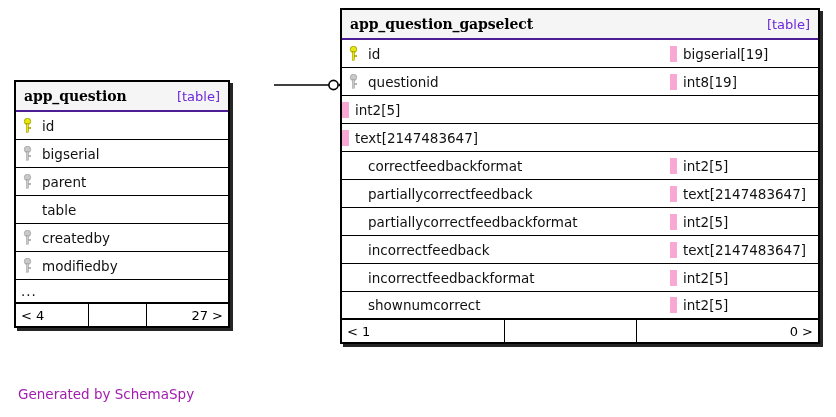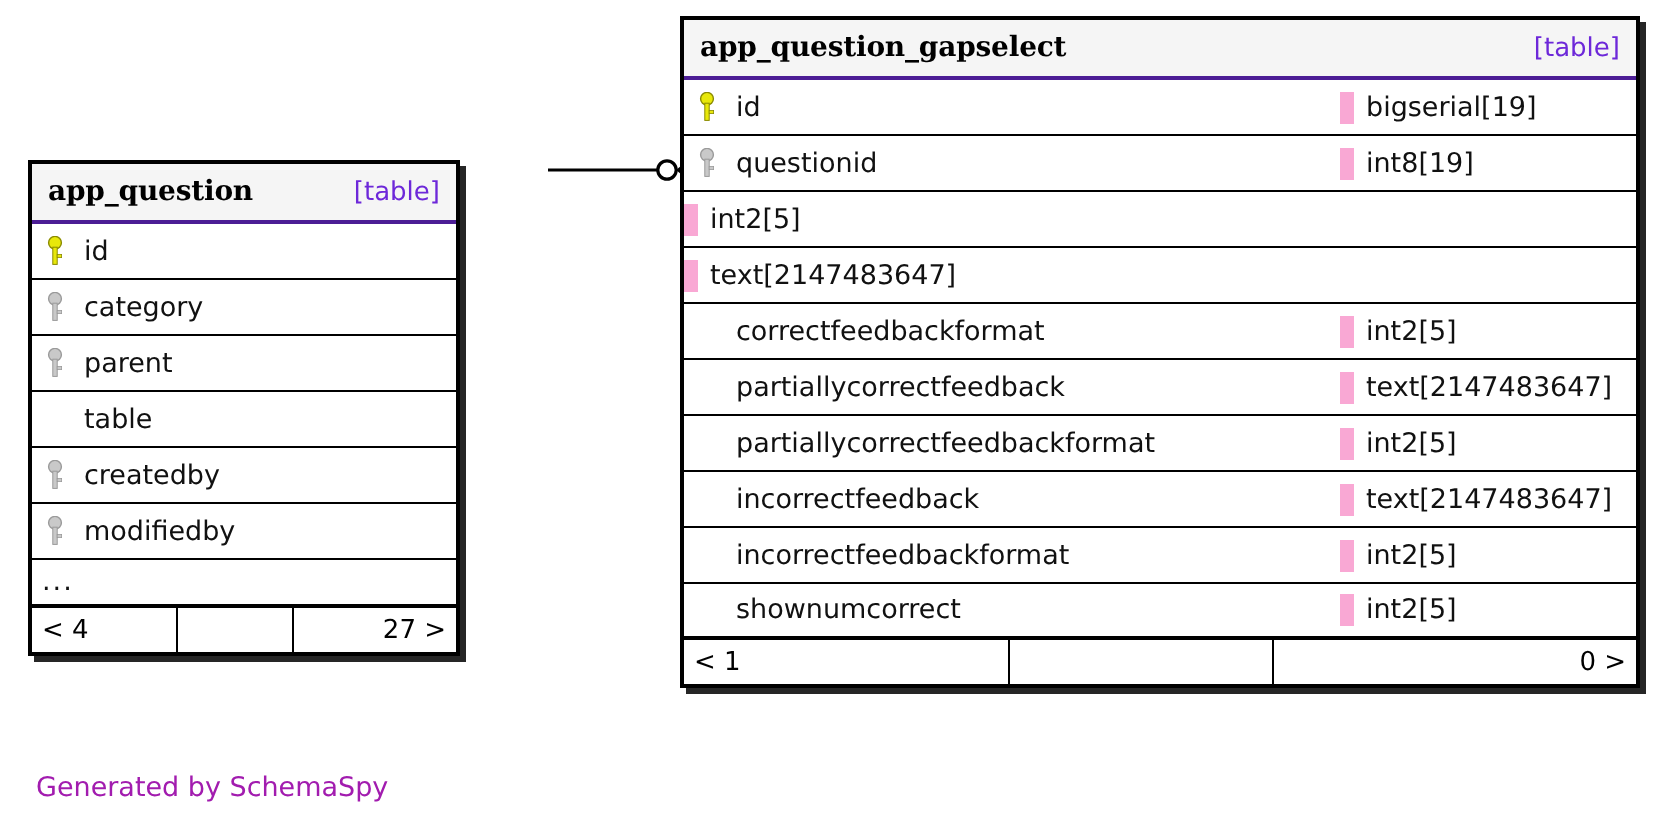--- a/index.html
+++ b/index.html
@@ -169,21 +169,21 @@
 
   <div class="col-row">
     <div class="col-name-cell">
       <span class="key-slot">
         <svg class="key-icon" width="9" height="15" viewBox="0 0 9 15" aria-hidden="true">
           <circle cx="4.5" cy="3.4" r="3.2" fill="#c9c9c9" stroke="#9a9a9a" stroke-width="0.7"></circle>
           <rect x="3.4" y="5.6" width="2.2" height="8.6" fill="#c9c9c9" stroke="#9a9a9a" stroke-width="0.5"></rect>
           <rect x="5.6" y="9.2" width="2.2" height="1.6" fill="#c9c9c9" stroke="#9a9a9a" stroke-width="0.4"></rect>
         </svg>
       </span>
-      <span class="col-label">category</span>
+      <span class="col-label">bigserial</span>
     </div>
   </div>
 
   <div class="col-row">
     <div class="col-name-cell">
       <span class="key-slot">
         <svg class="key-icon" width="9" height="15" viewBox="0 0 9 15" aria-hidden="true">
           <circle cx="4.5" cy="3.4" r="3.2" fill="#c9c9c9" stroke="#9a9a9a" stroke-width="0.7"></circle>
           <rect x="3.4" y="5.6" width="2.2" height="8.6" fill="#c9c9c9" stroke="#9a9a9a" stroke-width="0.5"></rect>
           <rect x="5.6" y="9.2" width="2.2" height="1.6" fill="#c9c9c9" stroke="#9a9a9a" stroke-width="0.4"></rect>

